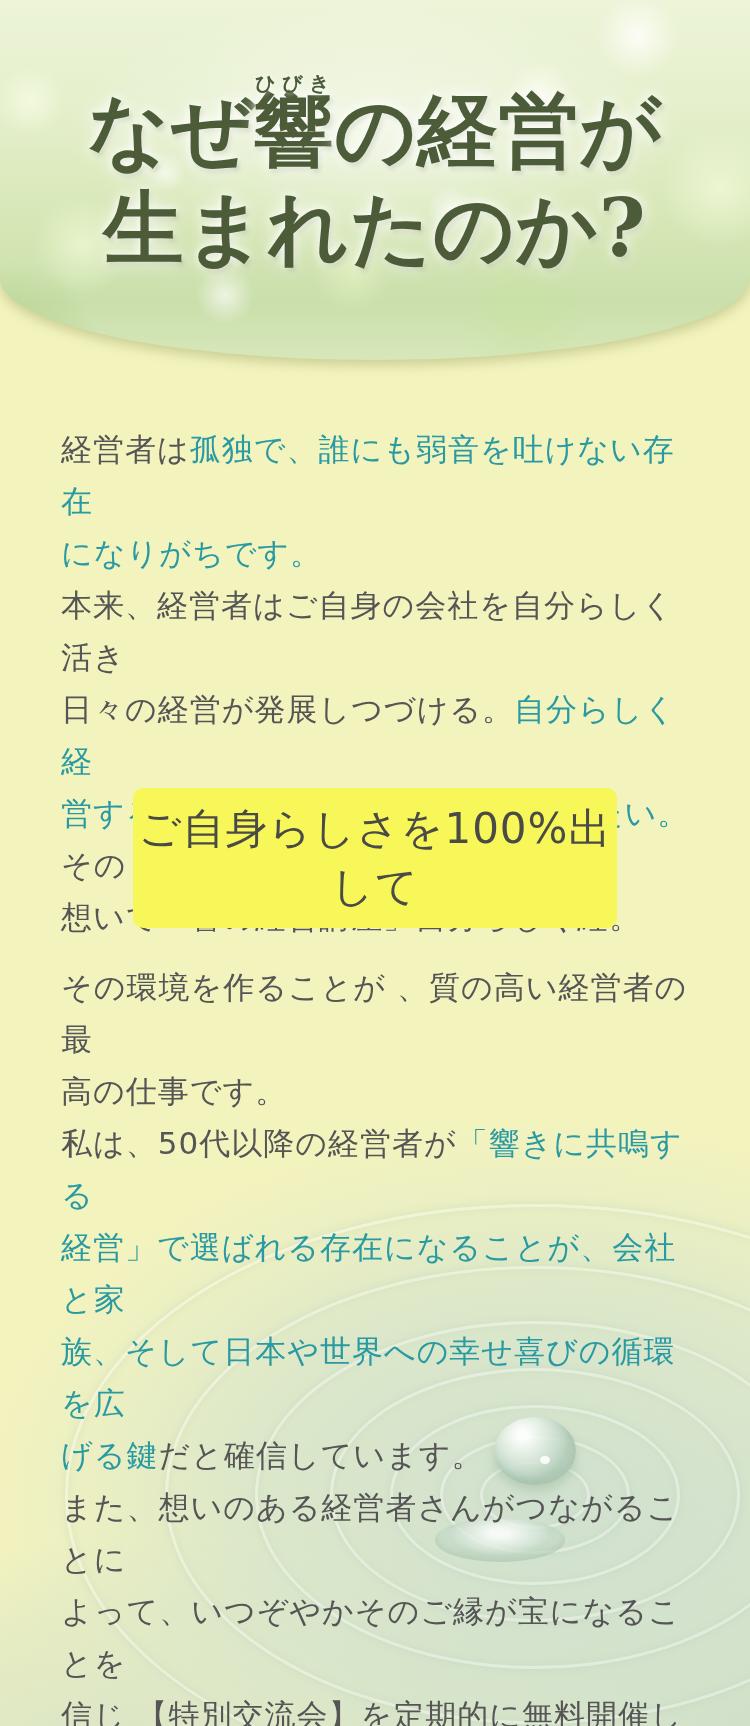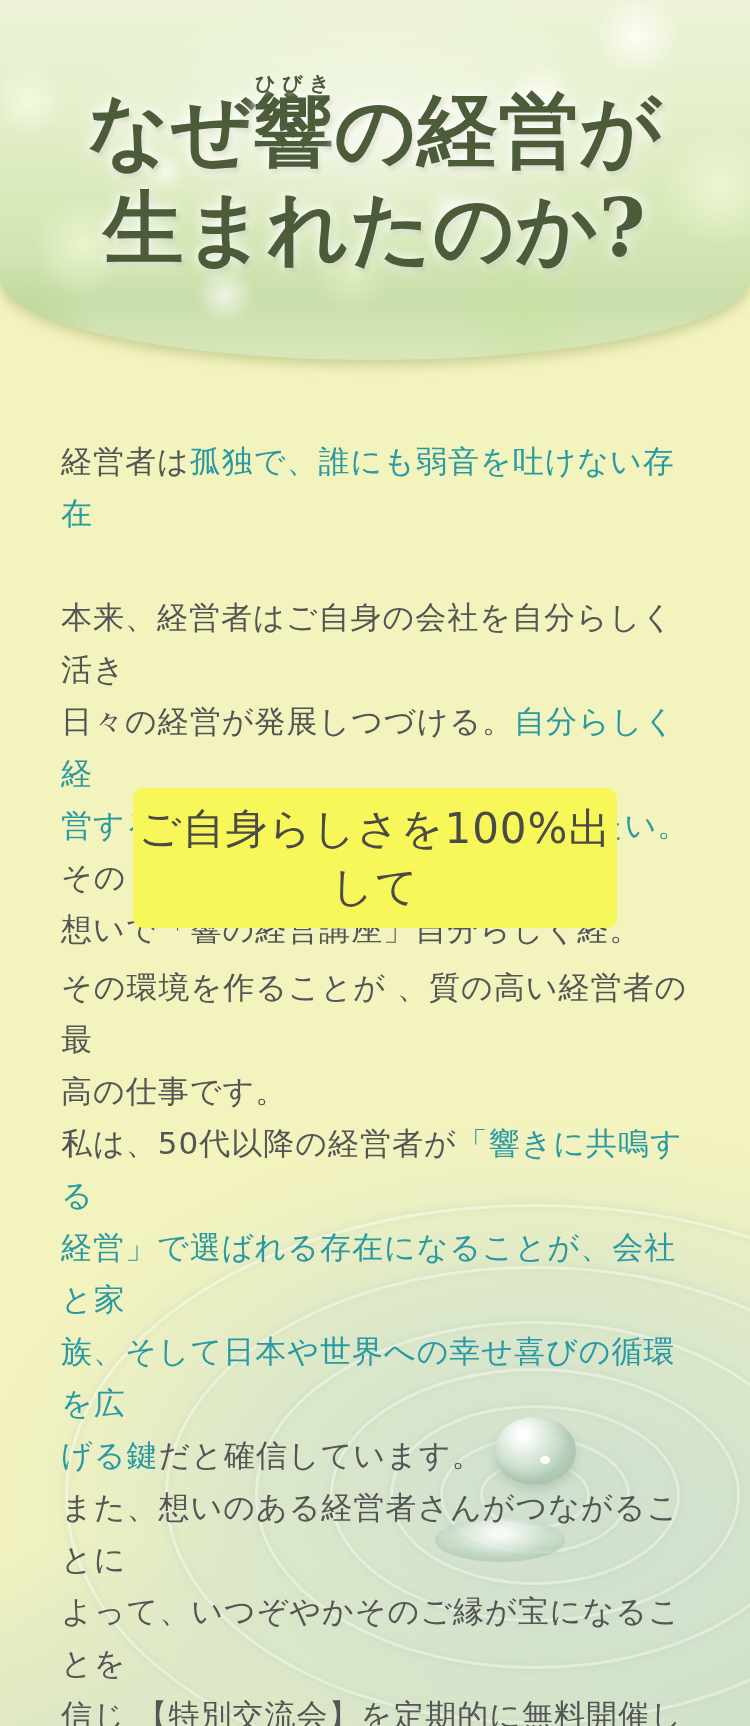--- a/index.html
+++ b/index.html
@@ -47,21 +47,21 @@
     color:#4c5c38; text-shadow:0 0 5px rgba(255,255,255,.9);
   }
 
   
   .body-text {
     position:absolute; left:61px; width:632px; z-index:2;
     font-size:31px; line-height:52px; letter-spacing:1px;
     color:#555555; text-align:left;
   }
   .body-text .teal { color:#2a9aa2; }
-  #intro-text { top:435px; }
+  #intro-text { top:423px; }
   #main-text  { top:961px; }
   .body-text ruby { ruby-position:over; }
   .body-text rt {
     font-size:13px; letter-spacing:1px; color:#555555; font-weight:normal;
   }
 
   
   .highlight-box {
     position:absolute; left:133px; top:788px; width:484px; height:140px;
     background:#f8f75a; border-radius:10px; z-index:2;
@@ -123,21 +123,21 @@
       <div class="ring" style="left: 165px; top: 165.6px; width: 740px; height: 458.8px;"></div>
       <div class="ring" style="left: 65px; top: 103.6px; width: 940px; height: 582.8px;"></div>
     </div>
   <div class="droplet"></div>
   <div class="splash"></div>
 
   <div class="hero">
     <h1 class="hero-title"><span>なぜ</span><ruby><span>響</span><rt>ひびき</rt></ruby><span>の経営が</span><br><span>生まれたのか?</span></h1>
   </div>
 
-  <p class="body-text" id="intro-text"><span>経営者は</span><span class="teal">孤独で、誰にも弱音を吐けない存在</span><br><br><span>本来、経営者はご自身の会社を自分らしく活き</span><br><span>日々の経営が発展しつづける。</span><span class="teal">自分らしく経</span><br><span class="teal">営することを 今、現実にしてもらいたい。</span><span>その</span><br><span>想いで「</span><ruby>響<rt>ひびき</rt></ruby><span>の経営講座」自分らしく経。</span></p>
+  <p class="body-text" id="intro-text"><span>経営者は</span><span class="teal">孤独で、誰にも弱音を吐けない存在</span><br><span class="teal">になりがちです。</span><br><span>本来、経営者はご自身の会社を自分らしく活き</span><br><span>日々の経営が発展しつづける。</span><span class="teal">自分らしく経</span><br><span class="teal">営することを 今、現実にしてもらいたい。</span><span>その</span><br><span>想いで「</span><ruby>響<rt>ひびき</rt></ruby><span>の経営講座」自分らしく経。</span></p>
 
   <div class="highlight-box">
     <span>ご自身らしさを100%出して</span>
   </div>
 
   <p class="body-text" id="main-text"><span>その環境を作ることが 、質の高い経営者の最</span><br><span>高の仕事です。</span><br><span>私は、50代以降の経営者が</span><span class="teal">「響きに共鳴する</span><br><span class="teal">経営」で選ばれる存在になることが、会社と家</span><br><span class="teal">族、そして日本や世界への幸せ喜びの循環を広</span><br><span class="teal">げる鍵</span><span>だと確信しています。</span><br><span>また、想いのある経営者さんがつながることに</span><br><span>よって、いつぞやかそのご縁が宝になることを</span><br><span>信じ 【特別交流会】を定期的に無料開催して</span><br><br><br><br></p>
 
 </div>
 
 </body></html>

